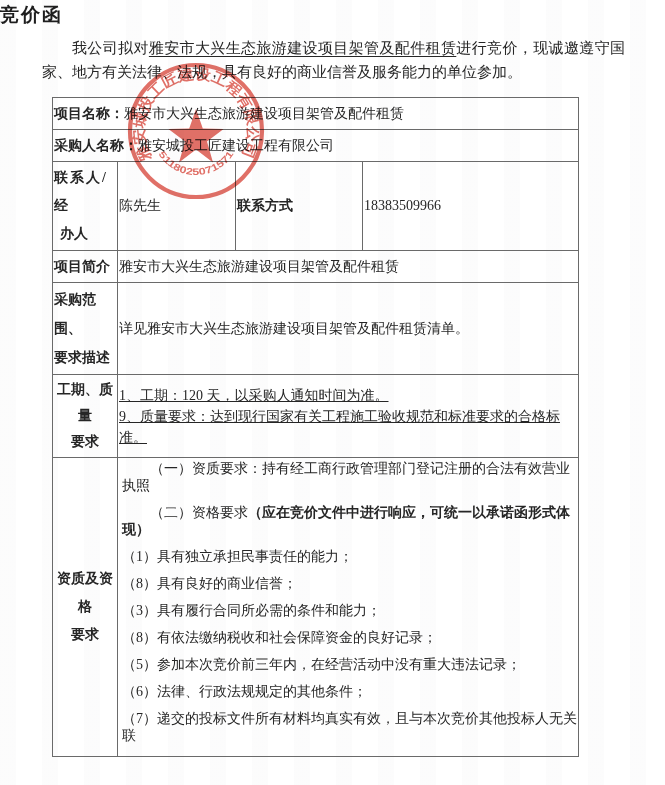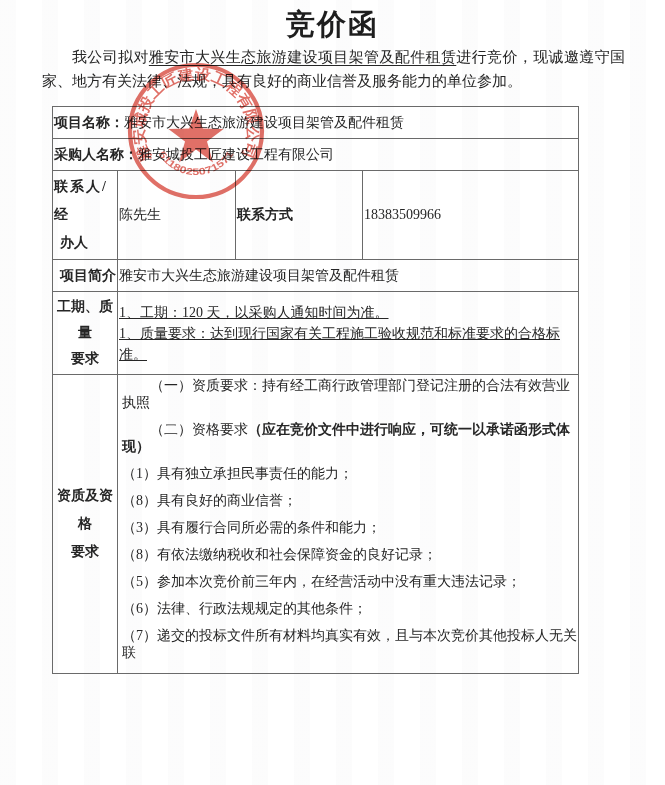--- a/index.html
+++ b/index.html
@@ -7,41 +7,41 @@
     position:relative;
     width:665px;height:785px;
     background:
       repeating-linear-gradient(90deg, rgba(120,120,130,0.025) 0 16px, rgba(0,0,0,0) 16px 42px),
       #ffffff;
     font-family:"Liberation Serif","DejaVu Serif",serif;
     color:#262626;
     overflow:hidden;
   }
   .doc-title{
-    margin:0;padding-top:9px;
-    font-size:29px;line-height:30px;
-    text-align:center;font-weight:700;letter-spacing:2px;color:#1e1e1e;
+    margin:0;
+    font-size:19px;line-height:30px;
+    font-weight:700;letter-spacing:2px;color:#1e1e1e;
   }
   .intro{
     margin:7px 40px 13px 42px;
     font-size:15px;line-height:23.5px;
     text-align:justify;text-indent:2em;
   }
   .u{text-decoration:underline;text-underline-offset:3px;}
   table.doc{
     margin-left:52px;width:526px;
     border-collapse:collapse;table-layout:fixed;
     font-size:14px;color:#262626;
   }
   table.doc td{
     border:1px solid #6a6a6a;
     padding:2px 1px;vertical-align:middle;
     overflow:hidden;
   }
-  .lbl{font-weight:700;text-align:right;padding:2px 3px;}
+  .lbl{font-weight:700;text-align:left;padding:2px 3px;}
   .lbl-contact{font-weight:700;text-align:left;padding:0 2px 0 7px;vertical-align:middle;font-family:Liberation Serif, serif;}
   .lbl-contact .l1{letter-spacing:2px;line-height:28px;}
   .lbl-contact .l2{line-height:28px;margin-left:6px;}
   .lbl-scope{font-weight:700;text-align:left;padding:6px 2px 0 7px;vertical-align:top;}
   .lbl-scope div{line-height:29px;}
   .lbl-sched{font-weight:700;text-align:center;padding:0 3px;}
   .lbl-sched div{line-height:26px;}
   .lbl-qual{font-weight:700;text-align:center;padding:0 3px;}
   .lbl-qual div{line-height:28px;}
   .v-top{vertical-align:top;padding-top:9px;}
@@ -91,29 +91,36 @@
       <td class="v-top">陈先生</td>
       <td class="v-top inline-lbl">联系方式</td>
       <td class="v-top">18383509966</td>
     </tr>
 
     <tr style="height:32px">
       <td class="lbl">项目简介</td>
       <td colspan="3">雅安市大兴生态旅游建设项目架管及配件租赁</td>
     </tr>
 
+    <tr style="height:58px">
+      <td class="lbl-scope">
+        <div>采购范围、</div>
+        <div>要求描述</div>
+      </td>
+      <td colspan="3" class="v-top">详见雅安市大兴生态旅游建设项目架管及配件租赁清单。</td>
+    </tr>
 
     <tr style="height:49px">
       <td class="lbl-sched">
         <div>工期、质量</div>
         <div>要求</div>
       </td>
       <td colspan="3" class="sched-cell">
         <div>1、工期：120 天，以采购人通知时间为准。</div>
-        <div>1、质量要求：达到现行国家有关工程施工验收规范和标准要求的合格标准。</div>
+        <div>9、质量要求：达到现行国家有关工程施工验收规范和标准要求的合格标准。</div>
       </td>
     </tr>
 
     <tr style="height:260px">
       <td class="lbl-qual">
         <div>资质及资格</div>
         <div>要求</div>
       </td>
       <td colspan="3" class="qual-cell">
         <p class="indent2">（一）资质要求：持有经工商行政管理部门登记注册的合法有效营业执照</p>

